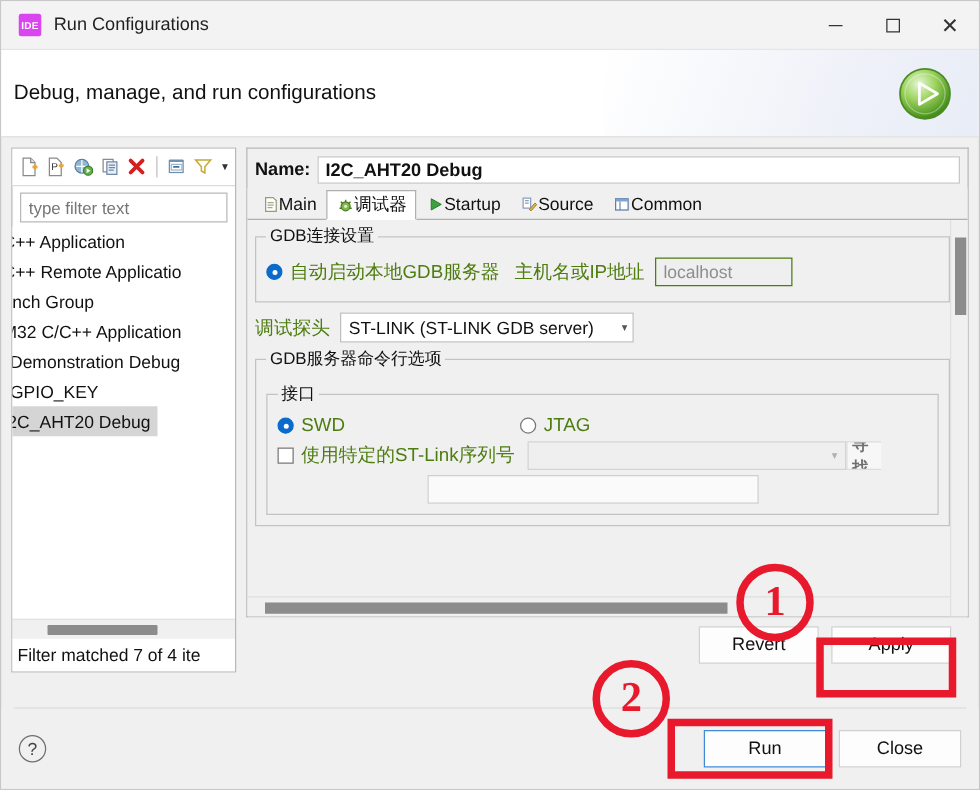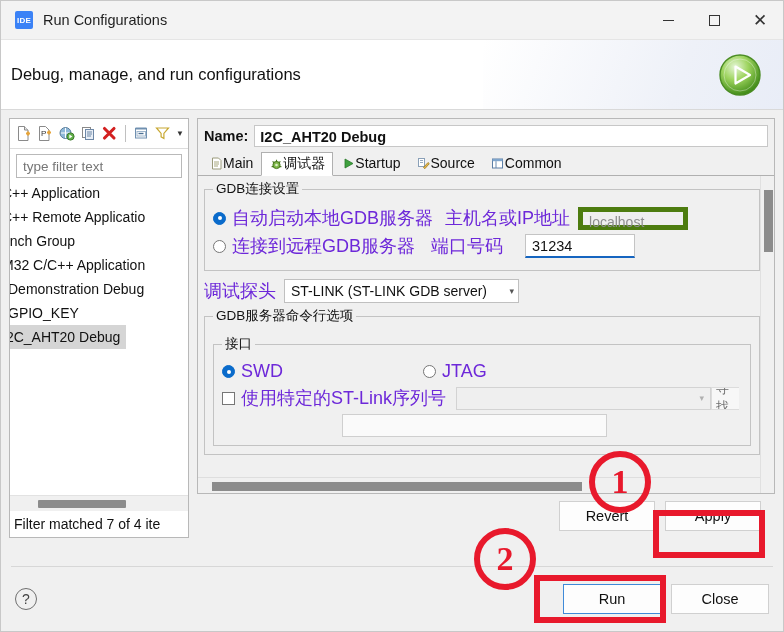--- a/index.html
+++ b/index.html
@@ -24,21 +24,21 @@
 
   
   #titlebar {
     height:39px; flex:0 0 39px;
     background:#f3f3f3;
     display:flex; align-items:center;
     border-bottom:1px solid #e5e5e5;
   }
   #app-icon {
     width:18px; height:18px; margin-left:14px; margin-right:10px;
-    background:#3b82f6; border-radius:2px;
+    background:#d946ef; border-radius:2px;
     color:#fff; font-size:8px; font-weight:bold;
     display:flex; align-items:center; justify-content:center;
     letter-spacing:0.2px;
   }
   #title-text { font-size:14.5px; color:#1f1f1f; }
   #win-controls { margin-left:auto; display:flex; height:100%; }
   .wc { width:46px; height:100%; display:flex; align-items:center; justify-content:center;
         font-size:13px; color:#333; }
   .wc-min span { display:block; width:11px; height:1px; background:#333; }
   .wc-max span { display:block; width:11px; height:11px; border:1px solid #333; }
@@ -226,25 +226,25 @@
   }
   .radio.checked { border:1px solid #0a6bcb; background:#0a6bcb; }
   .radio.checked::after {
     content:""; position:absolute; left:3.5px; top:3.5px;
     width:4px; height:4px; border-radius:50%; background:#fff;
   }
   .checkbox {
     width:13px; height:13px; border:1px solid #767676; background:#fff;
     flex:0 0 13px;
   }
-  .lbl { font-size:18px; color:#6d28d9; white-space:nowrap; }
+  .lbl { font-size:15px; color:#4d7c0f; white-space:nowrap; }
 
   .txt-disabled {
     height:23px; line-height:21px;
-    border:5px solid #4d7c0f; background:#efefef;
+    border:1px solid #4d7c0f; background:#efefef;
     color:#8d8d8d; font-size:14px; padding:0 6px;
     width:110px;
   }
   .txt-focus {
     height:24px; line-height:22px;
     border:1px solid #c4c4c4; border-bottom:2px solid #1565c0;
     background:#fff; color:#111; font-size:14.5px; padding:0 6px;
     width:110px;
   }
 
@@ -267,20 +267,21 @@
     border:1px solid #d3d3d3; font-size:14px; color:#111;
   }
 
   .cn-btn-clip {
     width:28px; height:23px;
     border:1px solid #dcdcdc; border-right:none;
     background:#f7f7f7;
     display:flex; align-items:center;
     padding-left:4px; font-size:13px; color:#6f6f6f;
     overflow:hidden;
+    font-weight:bold;
   }
 
   
   #apply-row {
     height:44px; flex:0 0 44px;
     display:flex; align-items:center; justify-content:flex-end;
     gap:0px; padding-right:14px;
     background:#f0f0f0;
     position:relative;
   }
@@ -499,28 +500,20 @@
 
               <div class="row">
                 <div class="radio-wrap">
                   <span class="radio checked"></span>
                   <span class="lbl">自动启动本地GDB服务器</span>
                 </div>
                 <span class="lbl" style="margin-left:12px">主机名或IP地址</span>
                 <span class="txt-disabled" style="margin-left:8px">localhost</span>
               </div>
 
-              <div class="row">
-                <div class="radio-wrap">
-                  <span class="radio"></span>
-                  <span class="lbl">连接到远程GDB服务器</span>
-                </div>
-                <span class="lbl" style="margin-left:16px">端口号码</span>
-                <span class="txt-focus" style="margin-left:22px">31234</span>
-              </div>
             </fieldset>
 
             <div class="row" style="margin:2px 0 4px 0">
               <span class="lbl">调试探头</span>
               <span class="combo" style="margin-left:8px; width:235px">
                 <span>ST-LINK (ST-LINK GDB server)</span>
                 <span class="caret">▾</span>
               </span>
             </div>
 

